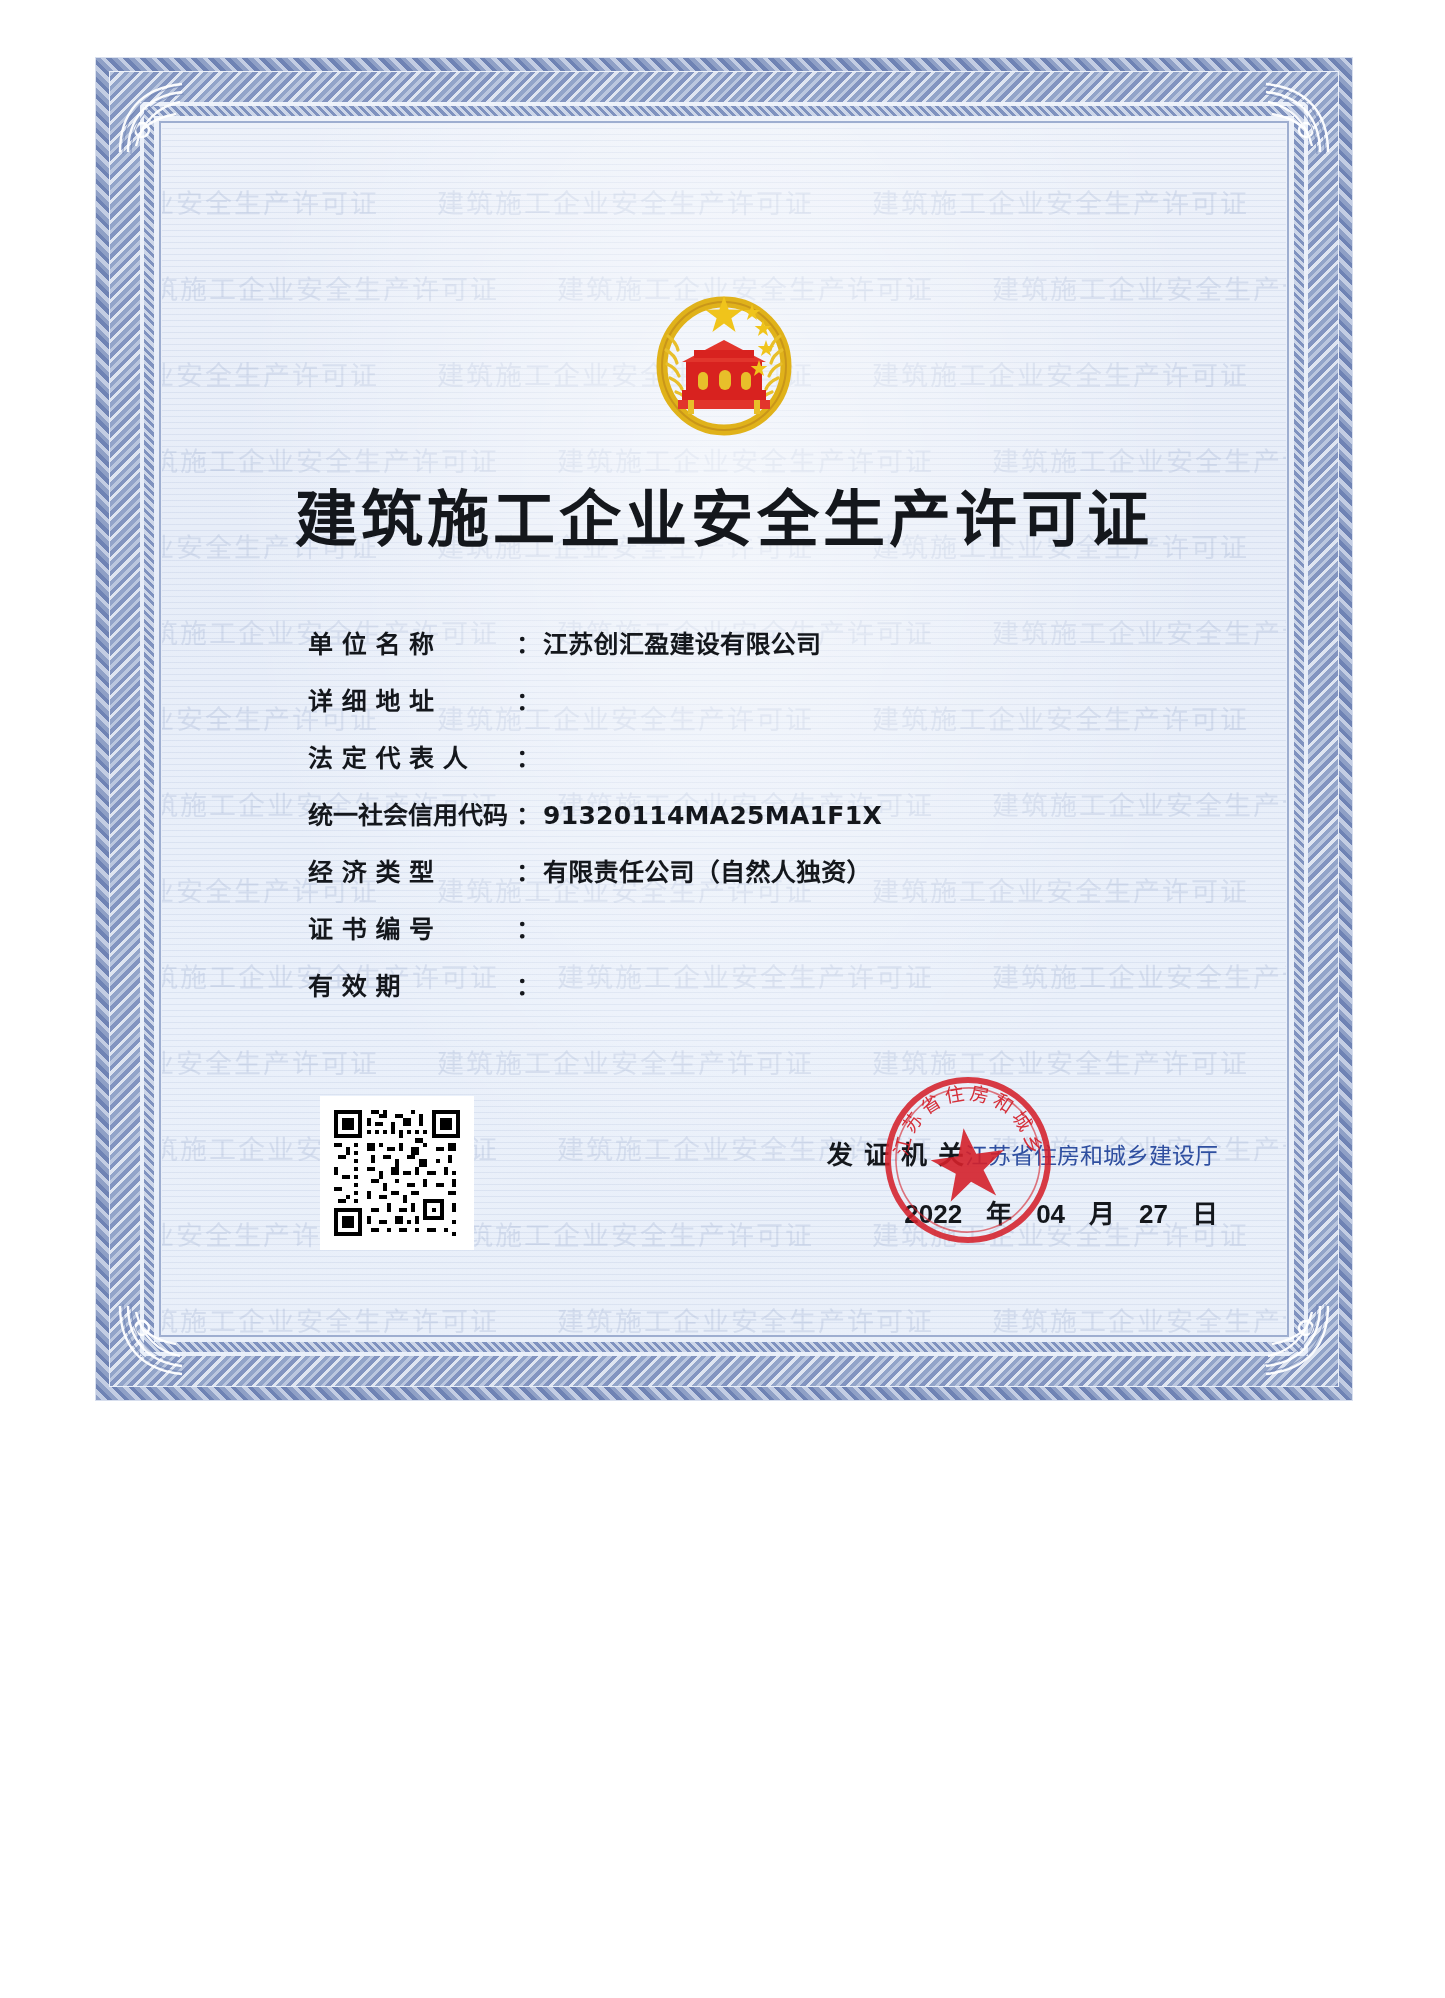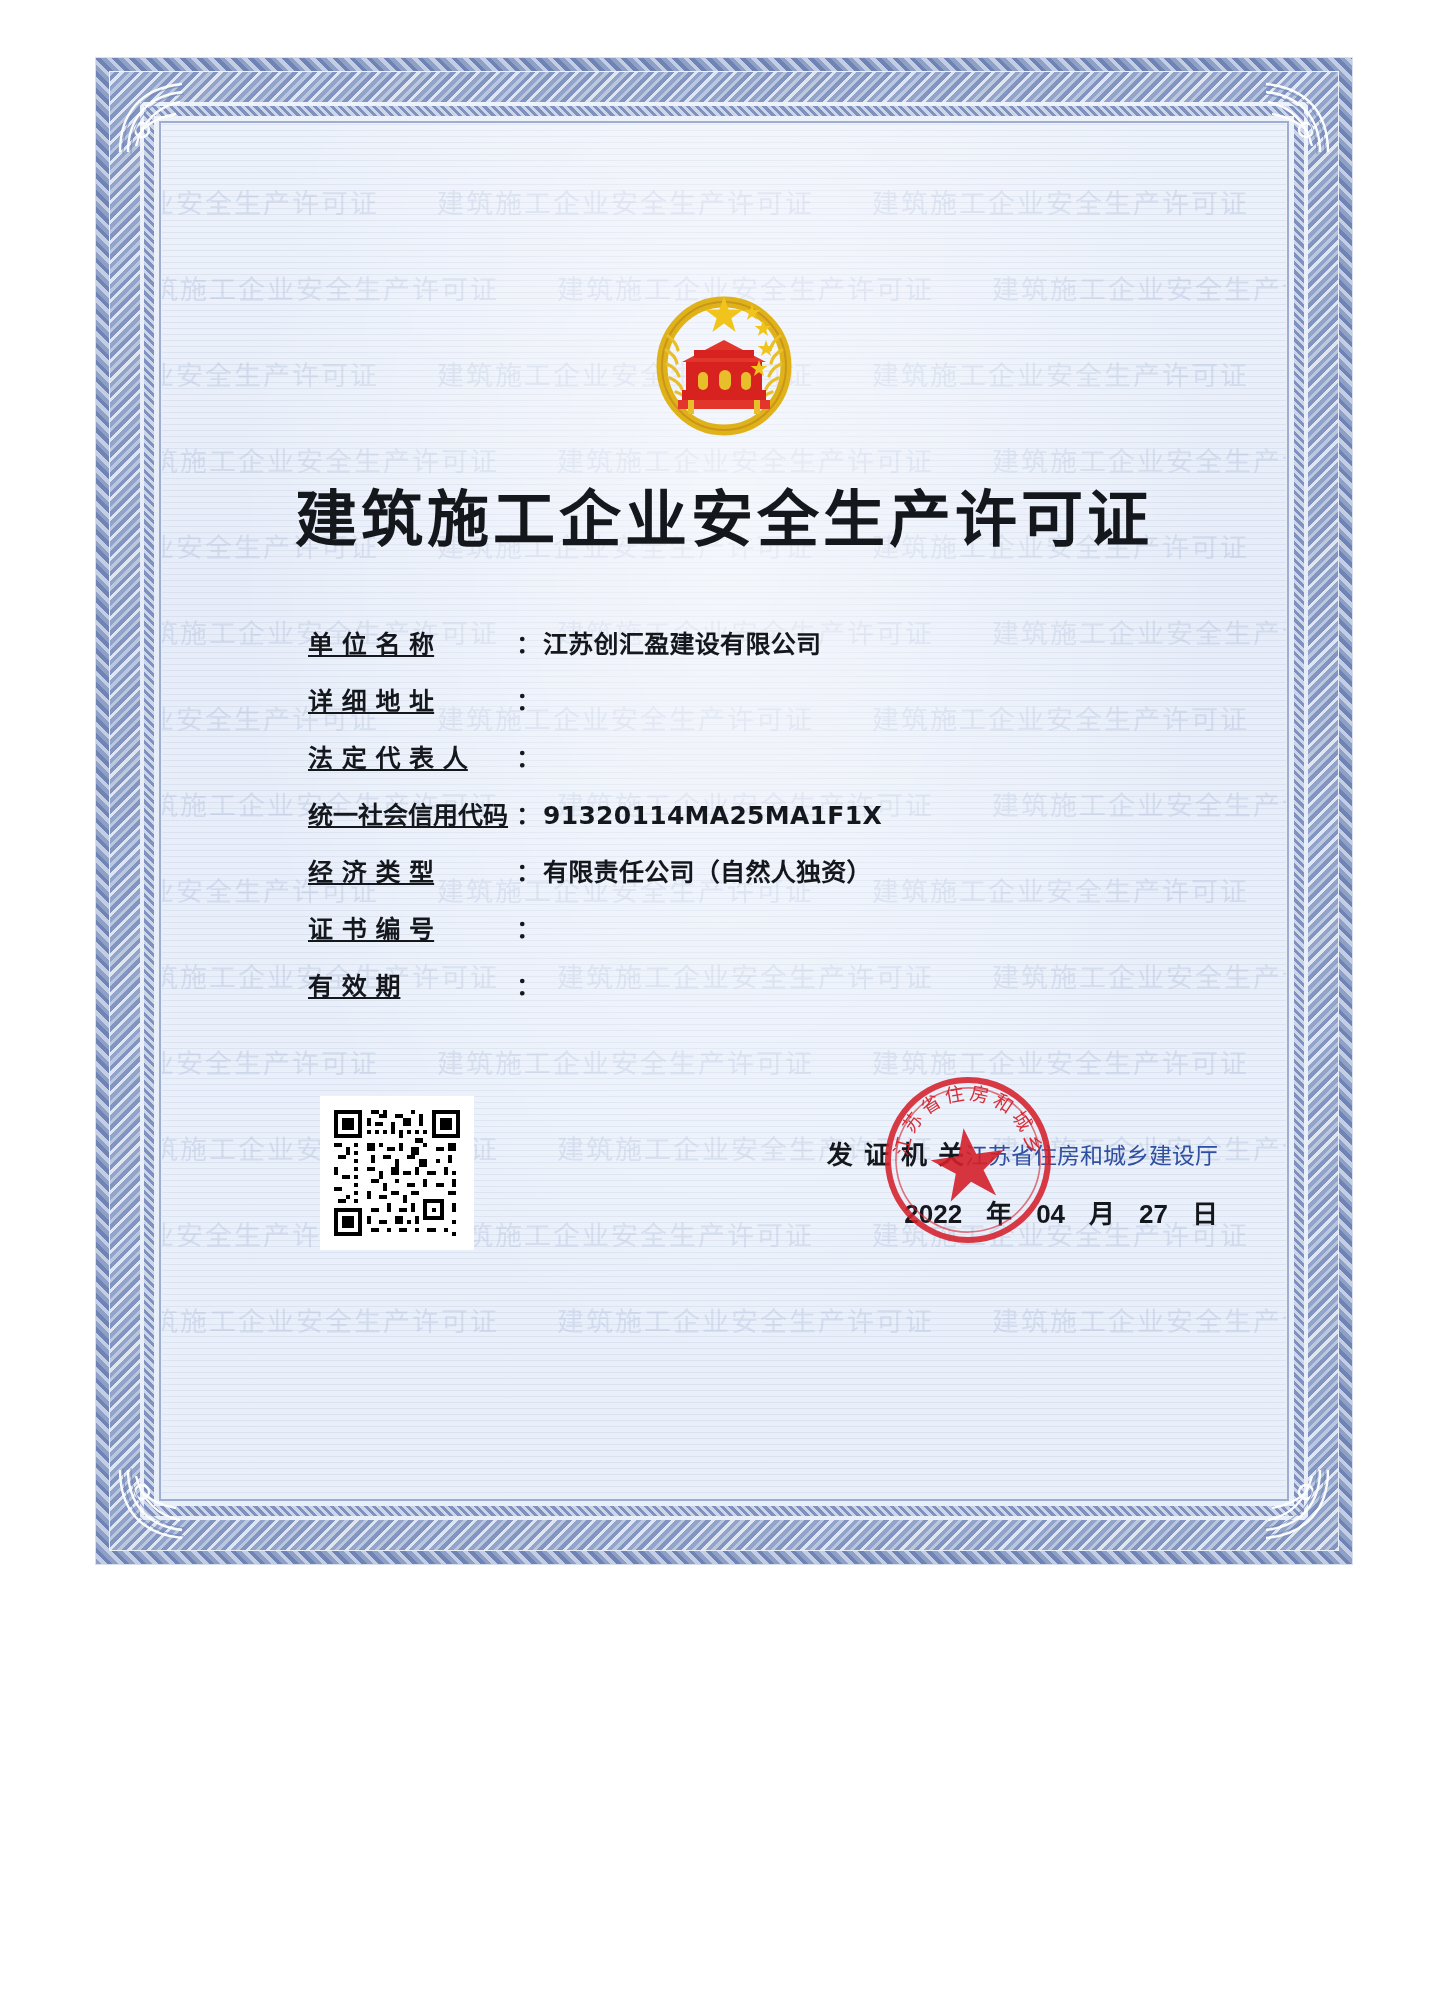--- a/index.html
+++ b/index.html
@@ -14,21 +14,21 @@
     position: relative;
     overflow: hidden;
   }
 
   
   #certificate {
     position: absolute;
     left: 96px;
     top: 58px;
     width: 1256px;
-    height: 1506px;
+    height: 1342px;
     background:
       linear-gradient(180deg, #eef2fa 0%, #e7edf8 35%, #eaf0fa 70%, #e9eff9 100%);
     box-shadow: 0 0 0 1px #d8dfee;
   }
 
   
   .border-band {
     position: absolute;
     box-sizing: border-box;
   }
@@ -150,21 +150,20 @@
     color: #14171c;
     font-family: "DejaVu Sans", "Liberation Sans", sans-serif;
   }
   .field-label {
     width: 208px;
     flex: 0 0 208px;
     display: flex;
     justify-content: space-between;
     font-weight: 600;
     letter-spacing: 0;
-    text-decoration: underline;
   }
   .field-label.tight { letter-spacing: 0; justify-content: flex-start; }
   .field-colon {
     flex: 0 0 auto;
     padding: 0 2px 0 0;
     font-weight: 600;
   }
   .field-value {
     flex: 1 1 auto;
     font-weight: 600;

